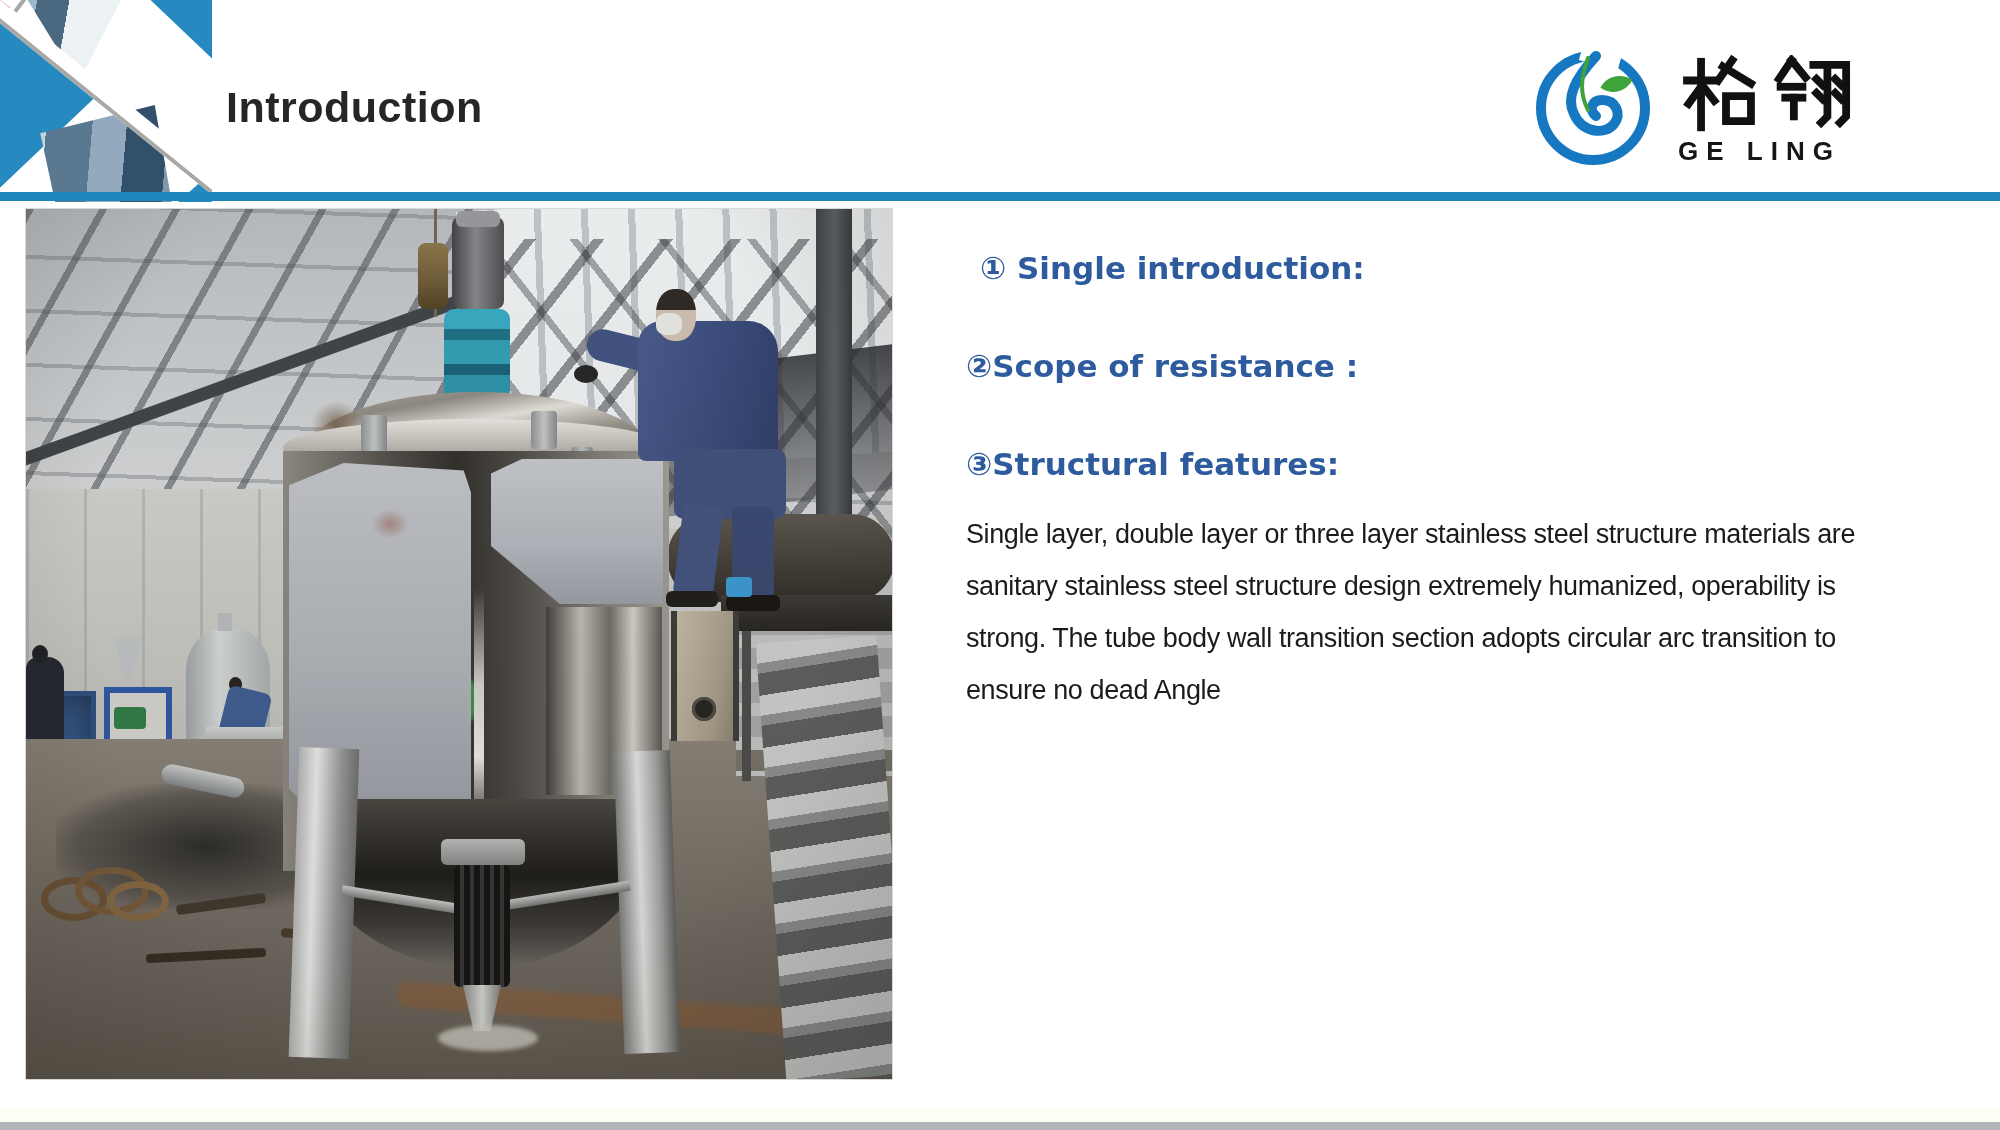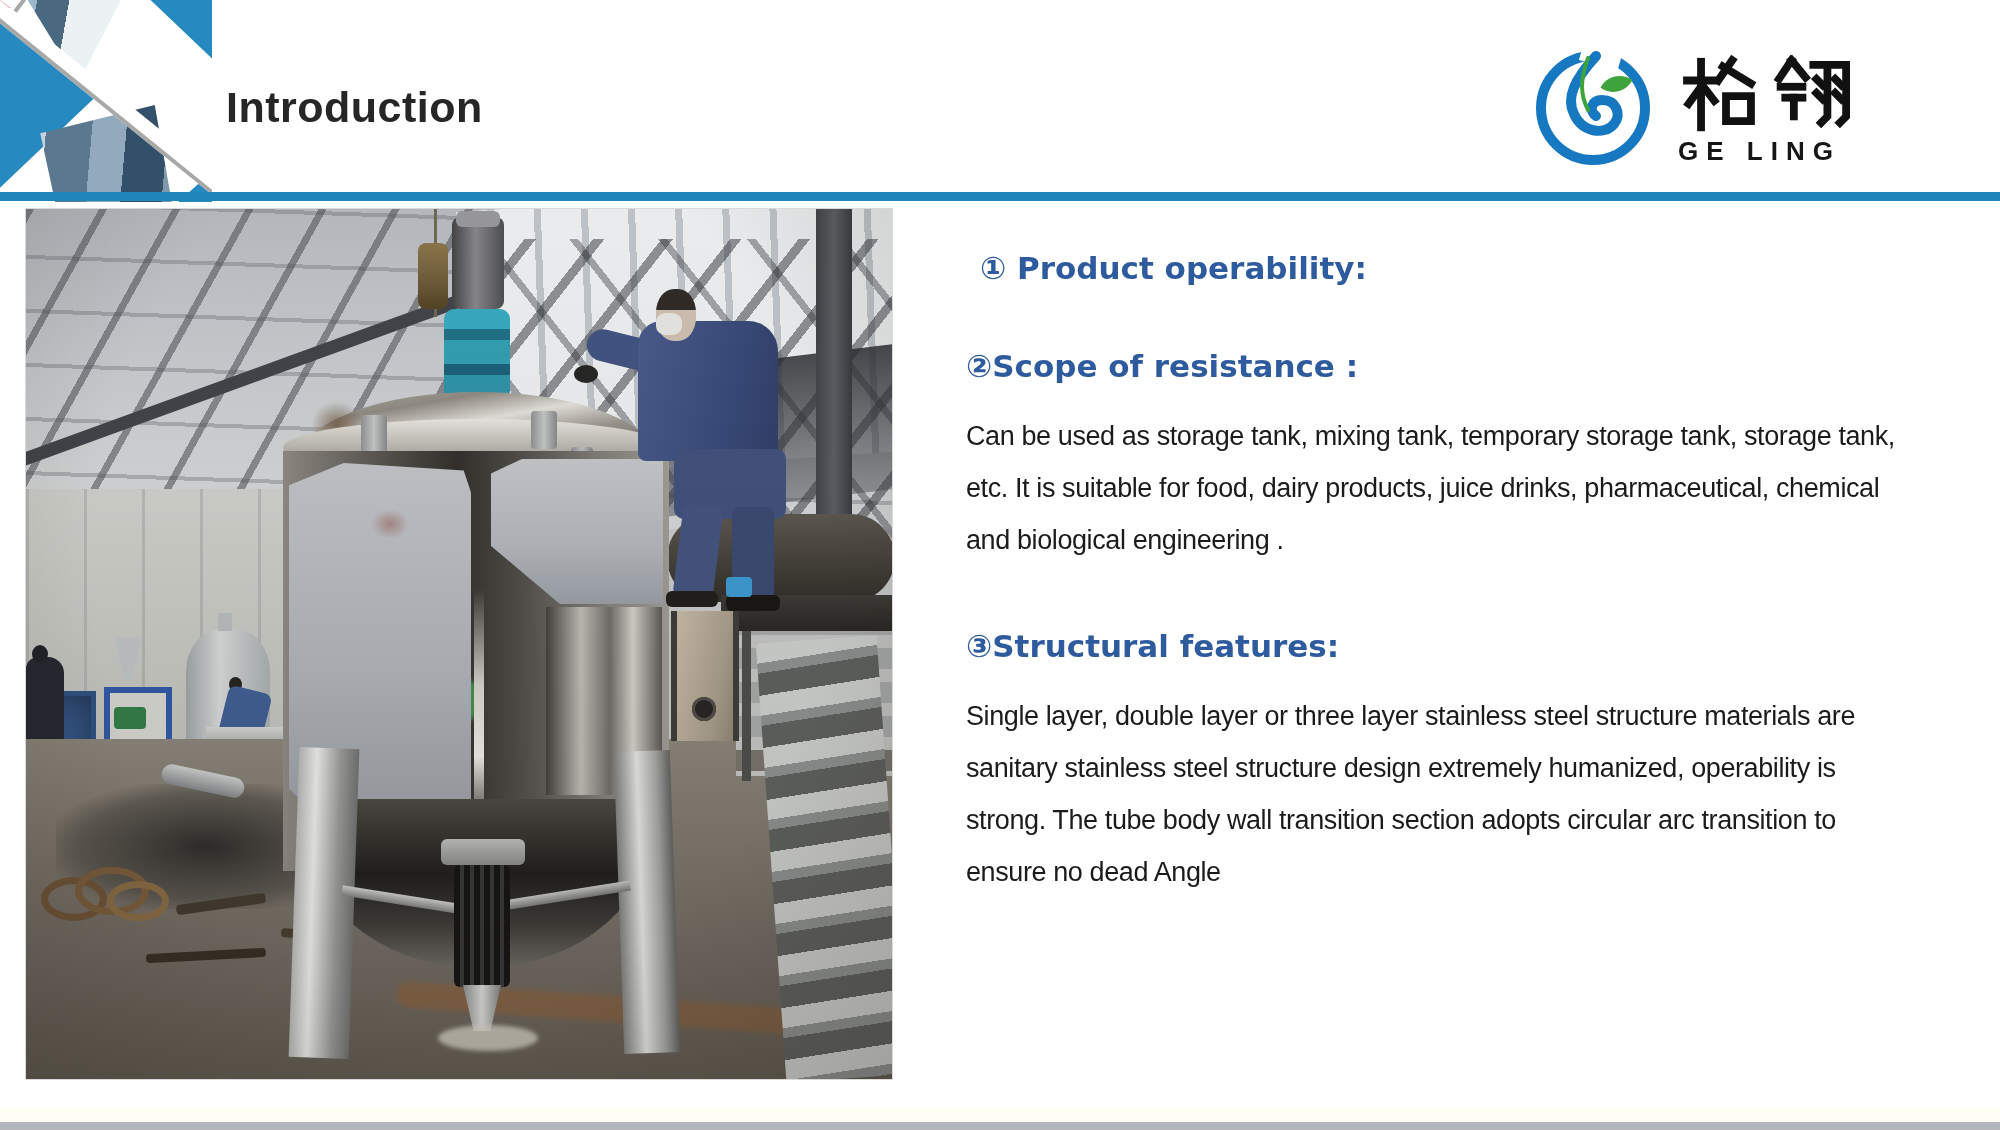--- a/index.html
+++ b/index.html
@@ -325,25 +325,24 @@
     <div class="ph-worker-leg1"></div>
     <div class="ph-worker-leg2"></div>
     <div class="ph-shoe1"></div>
     <div class="ph-shoe2"></div>
     <div class="ph-clamp"></div>
     <div class="ph-tone"></div>
   </div>
 
   <div class="txt-col">
     <section class="txt-sec first">
-      <h2>① Product operability:</h2>
+      <h2>① Single introduction:</h2>
     </section>
     <section class="txt-sec">
       <h2>②Scope of resistance :</h2>
-      <p>Can be used as storage tank, mixing tank, temporary storage tank, storage tank, etc. It is suitable for food, dairy products, juice drinks, pharmaceutical, chemical and biological engineering .</p>
     </section>
     <section class="txt-sec">
       <h2>③Structural features:</h2>
       <p>Single layer, double layer or three layer stainless steel structure materials are sanitary stainless steel structure design extremely humanized, operability is strong. The tube body wall transition section adopts circular arc transition to ensure no dead Angle</p>
     </section>
   </div>
 
   <div class="foot-cream"></div>
   <div class="foot-gray"></div>
 

